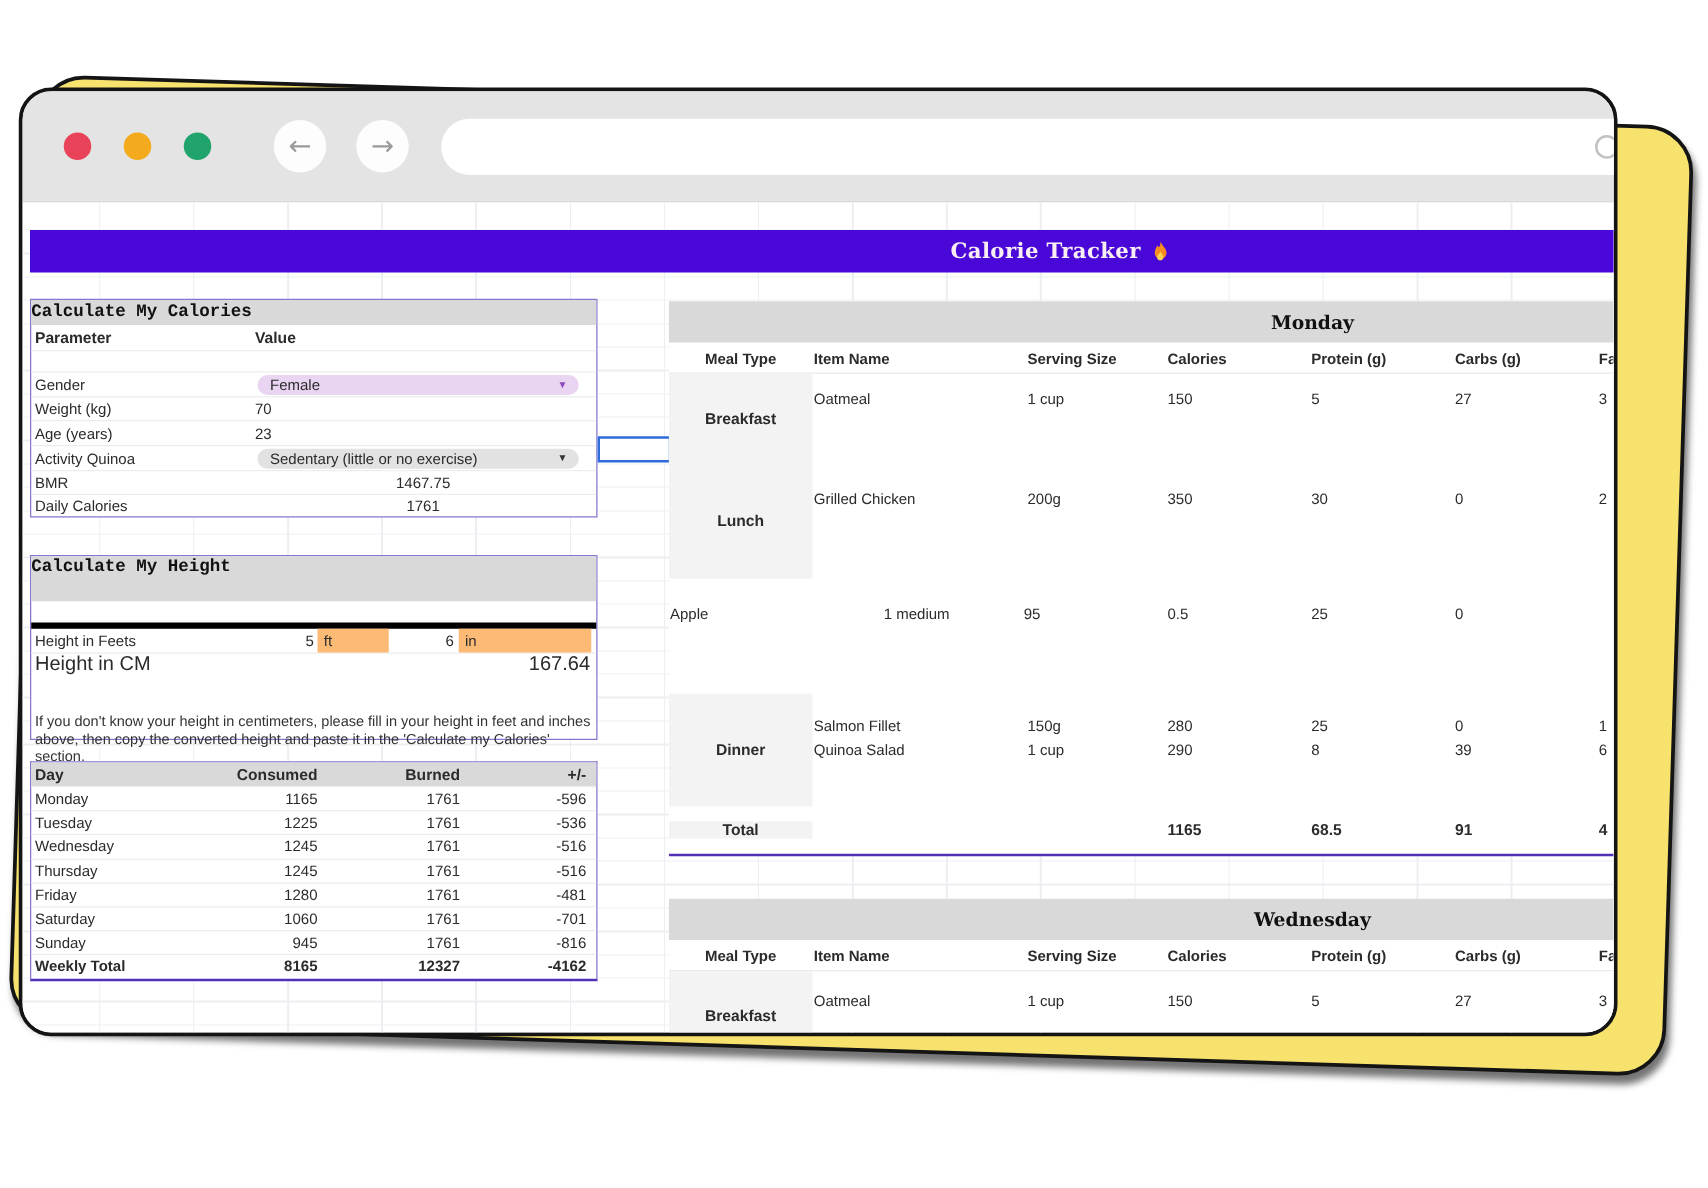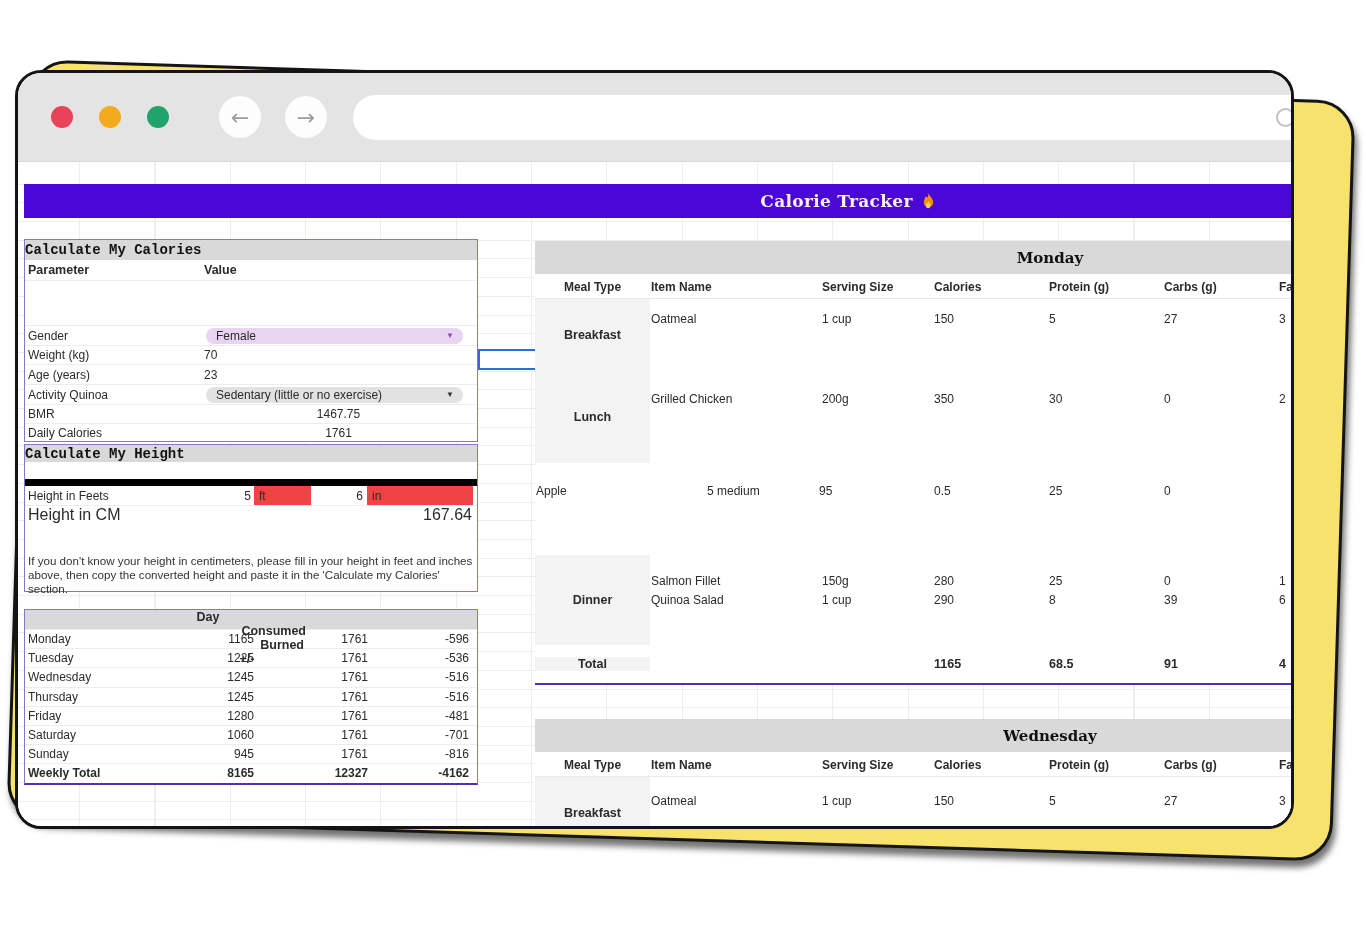--- a/index.html
+++ b/index.html
@@ -51,32 +51,32 @@
   .hdr{font-weight:bold;font-size:12.5px;}
   .pill{flex:1;margin:0 14px 0 2px;height:16px;border-radius:9px;display:flex;align-items:center;
         padding:0 10px;font-size:12px;position:relative;}
   .pill.purple{background:#e9d4f1;}
   .pill.gray{background:#e3e2e2;}
   .chev{position:absolute;right:9px;font-size:8px;top:3px;}
   .pill.purple .chev{color:#8f4bbd;}
   .pill.gray .chev{color:#333;}
 
   .hspacer{height:17px;}
-  .feetrow{display:flex;height:19px;align-items:center;font-size:12px;border-top:7px solid #000000;border-bottom:1px solid #ededed;}
+  .feetrow{display:flex;height:19px;align-items:center;font-size:12px;border-top:5px solid #000000;border-bottom:1px solid #ededed;}
   .fl{width:172px;padding-left:3px;}
   .fnum{width:51px;text-align:right;}
   .fnum2{width:52px;text-align:right;}
-  .funit{background:#ef4444;width:57px;height:100%;display:flex;align-items:center;padding-left:5px;margin-left:3px;box-sizing:border-box;}
+  .funit{background:#fdba74;width:57px;height:100%;display:flex;align-items:center;padding-left:5px;margin-left:3px;box-sizing:border-box;}
   .funit.u2{width:106px;margin-left:4px;}
   .cmrow{display:flex;height:18px;align-items:center;font-size:16px;}
   .cmv{flex:1;text-align:right;padding-right:5px;}
   .note{padding:30px 3px 3px 3px;font-size:11.6px;line-height:14px;color:#333;}
 
   .wrow{display:flex;height:18.2px;align-items:center;font-size:12px;border-top:1px solid #ededed;}
-  .wrow.whead{background:#d9d9d9;font-weight:bold;height:19px;border-top:none;font-size:12.5px;flex-direction:column;}
+  .wrow.whead{background:#d9d9d9;font-weight:bold;height:19px;border-top:none;font-size:12.5px;}
   .wrow.wtotal{font-weight:bold;}
   .wc0{width:112px;padding-left:3px;}
   .wc1{width:114px;text-align:right;padding-right:4px;}
   .wc2{width:110px;text-align:right;padding-right:4px;}
   .wc3{flex:1;text-align:right;padding-right:8px;}
 
   .selcell{position:absolute;left:460px;top:187px;width:59px;height:21px;background:#fff;border:2px solid #2f6bdb;box-sizing:border-box;}
 
   .rightwrap{position:absolute;left:517px;top:0;right:0;bottom:0;overflow:hidden;}
   .mtable{position:absolute;width:1030px;background:#fff;}
@@ -129,21 +129,21 @@
       </div>
 
       <div class="ltable t1">
         <div class="band">Calculate My Calories</div>
         <div class="crow first hdr" style="height:20px">
           <div class="cp">Parameter</div>
           <div class="cv">Value</div>
         </div>
         <div class="crow" style="height:16px"></div>
         <div>
-            <div class="crow" style="height: 19px; margin-top: 28px;">
+            <div class="crow" style="height: 19px;">
               <div class="cp">Gender</div>
               <div class="cv">
                 <div class="pill purple">
                   <div style="display: inline;">Female</div>
                   <div class="chev">▼</div>
                 </div>
               </div>
             </div>
             <div class="crow" style="height: 18px;">
               <div class="cp">Weight (kg)</div>
@@ -167,21 +167,21 @@
               <div class="cv center">1467.75</div>
             </div>
             <div class="crow" style="height: 17px;">
               <div class="cp">Daily Calories</div>
               <div class="cv center">1761</div>
             </div>
           </div>
       </div>
 
       <div class="ltable t2">
-        <div class="band" style="height:17px;line-height:19px">Calculate My Height</div>
+        <div class="band" style="height:36px;line-height:19px">Calculate My Height</div>
         <div class="hspacer"></div>
         <div class="feetrow">
           <div class="fl">Height in Feets</div>
           <div class="fnum">5</div>
           <div class="funit">ft</div>
           <div class="fnum2">6</div>
           <div class="funit u2">in</div>
         </div>
         <div class="cmrow">
           <div class="fl">Height in CM</div>
@@ -286,21 +286,21 @@
                   <div class="c-prot">30</div>
                   <div class="c-carb">0</div>
                   <div class="c-fat">2</div>
                 </div>
               </div>
             </div>
             <div class="mblock" style="height: 92px;">
               <div class="items" style="padding-top: 18px;">
                 <div class="irow">
                   <div class="c-item">Apple</div>
-                  <div class="c-serv">5 medium</div>
+                  <div class="c-serv">1 medium</div>
                   <div class="c-cal">95</div>
                   <div class="c-prot">0.5</div>
                   <div class="c-carb">25</div>
                   <div class="c-fat">0</div>
                 </div>
               </div>
             </div>
             <div class="mblock" style="height: 90px;">
               <div class="c-meal mealbg">Dinner</div>
               <div class="items" style="padding-top: 16px;">

